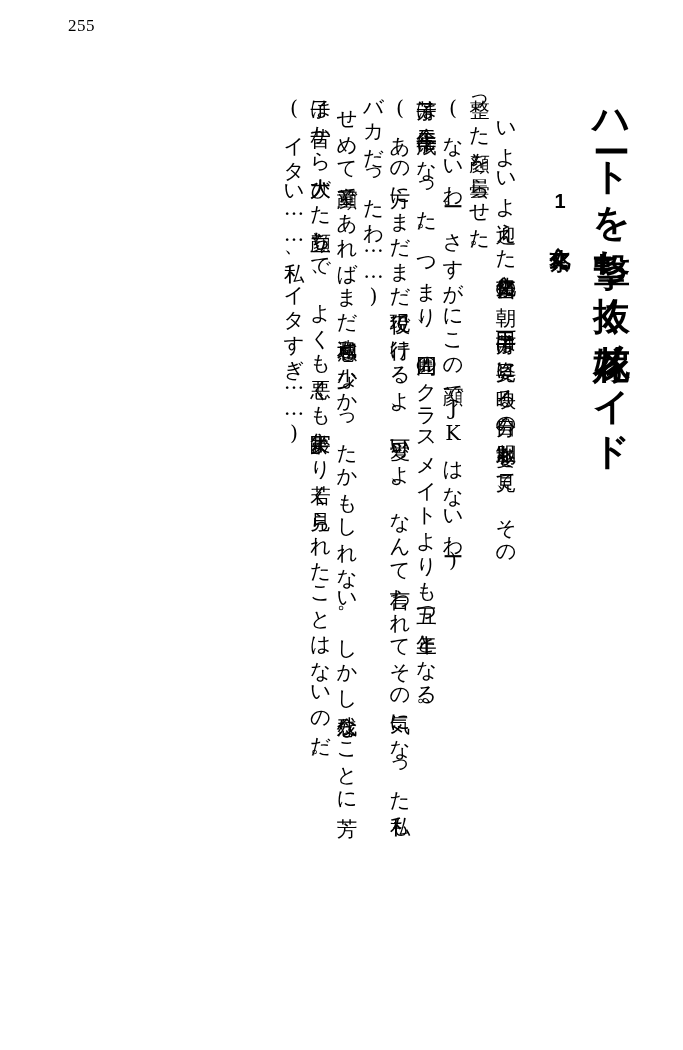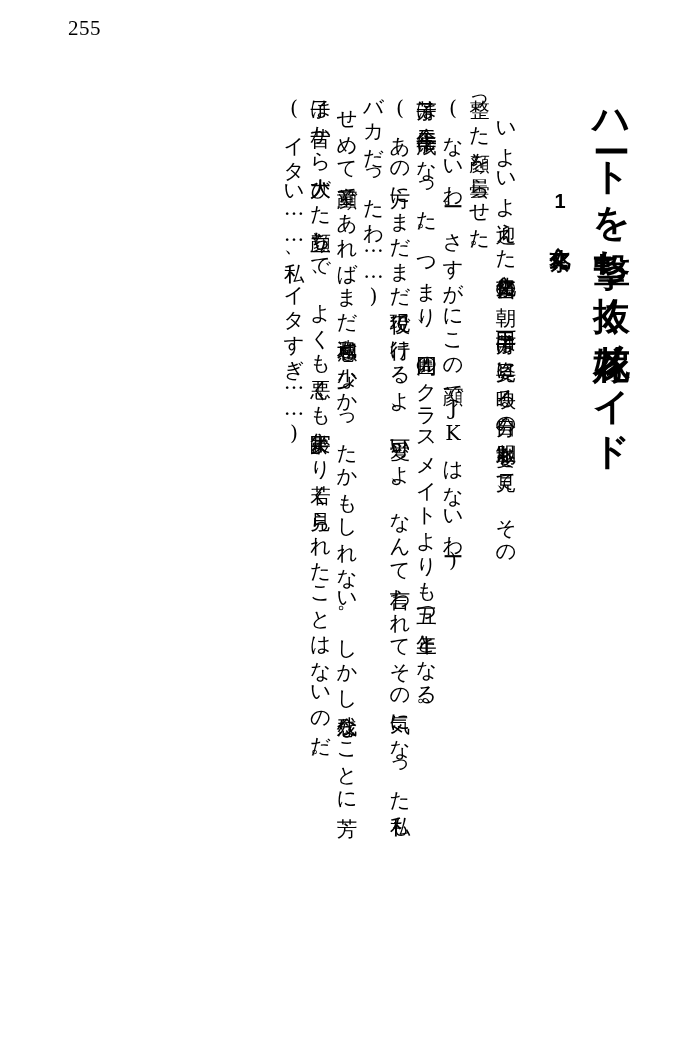--- a/index.html
+++ b/index.html
@@ -17,21 +17,21 @@
     height: 1050px;
     background: #ffffff;
     overflow: hidden;
   }
 
   
   .page-number {
     position: absolute;
     top: 16px;
     left: 68px;
-    font-size: 21px;
+    font-size: 17px;
     letter-spacing: 0.5px;
     font-family: "Liberation Serif", "DejaVu Serif", serif;
   }
 
   
   .vtext {
     position: absolute;
     top: 60px;
     left: 40px;
     width: 600px;

